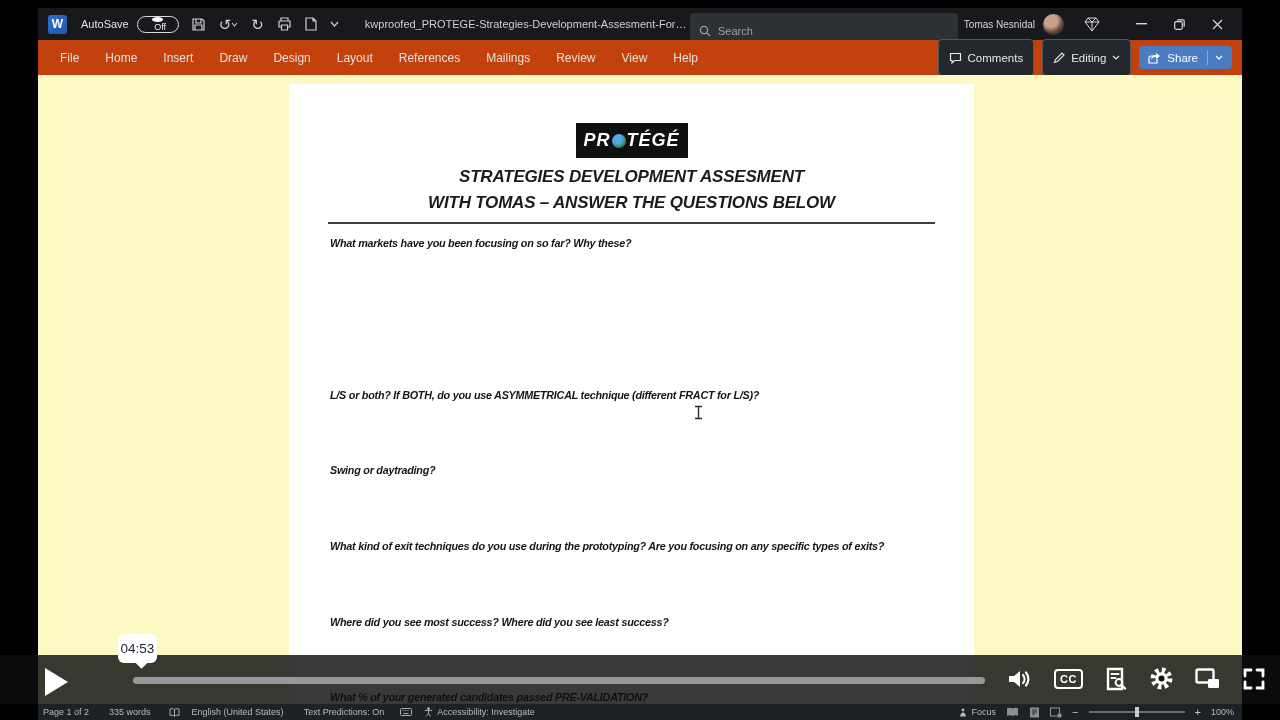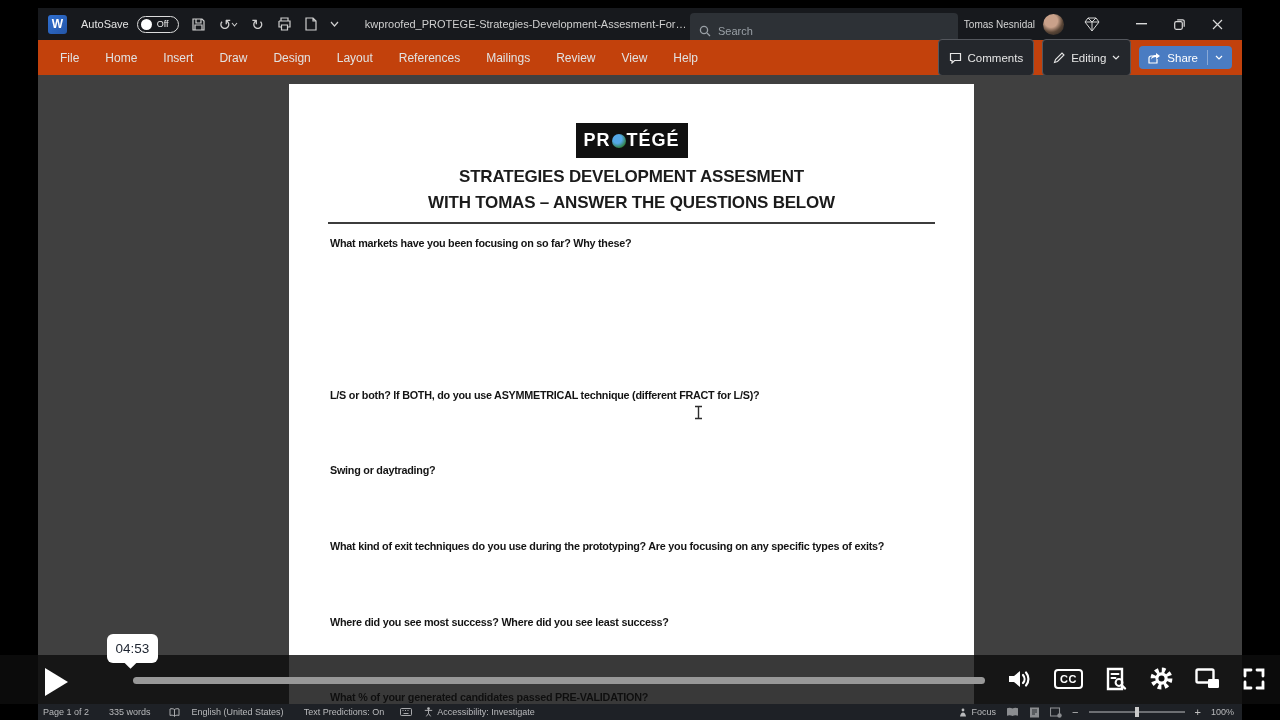--- a/index.html
+++ b/index.html
@@ -8,21 +8,21 @@
   .frame { position:relative; width:1280px; height:720px; background:#000; overflow:hidden; }
 
   
   .titlebar { position:absolute; left:38px; top:8px; width:1204px; height:32px;
               background:#17191d; display:flex; align-items:center; color:#d9d9d9; }
   .word-icon { width:19px; height:19px; margin-left:10px; border-radius:3px;
                background:linear-gradient(135deg,#2f6fd0,#2456a8); color:#fff; font-size:12px;
                font-weight:bold; display:flex; align-items:center; justify-content:center; }
   .autosave-label { font-size:11px; margin-left:14px; color:#e3e3e3; }
   .toggle { margin-left:8px; width:42px; height:17px; border:1px solid #dcdcdc; border-radius:9px;
-            display:flex; align-items:center; padding:0 3px; cursor:pointer; }
+            display:flex; align-items:center; padding:0 3px; cursor:pointer;flex-direction:column; }
   .toggle .knob { width:11px; height:11px; border-radius:50%; background:#fff; }
   .toggle .state { font-size:9px; color:#efefef; margin-left:5px; }
   .qat { display:flex; align-items:center; margin-left:12px; gap:13px; }
   .qat .qicon { color:#cfcfcf; font-size:15px; line-height:1; display:flex; align-items:center; }
   .qat svg { display:block; }
   .doc-title { font-size:11px; color:#cfcfcf; margin-left:26px; white-space:nowrap;
                max-width:330px; overflow:hidden; text-overflow:ellipsis; }
   .title-caret { margin-left:7px; display:flex; }
   .searchbox { position:absolute; left:652px; top:5px; width:268px; height:36px; background:#2d3136;
                border-radius:4px; display:flex; align-items:center; padding-left:9px; gap:7px; }
@@ -44,41 +44,41 @@
   .tabs { display:flex; align-items:center; margin-left:10px; gap:2px; }
   .tab { font-size:12px; color:#e2e2e2; padding:6px 12px; cursor:pointer; white-space:nowrap; }
   .rb-right { position:absolute; right:10px; top:0; height:35px; display:flex; align-items:center; gap:8px; }
   .pill-btn { height:37px; display:flex; align-items:center; gap:6px; padding:0 10px; border:1px solid #54575d;
               border-radius:4px; background:#24272c; color:#e6e6e6; font-size:11.5px; cursor:pointer; }
   .share-btn { height:23px; display:flex; align-items:center; gap:6px; padding:0 9px; border-radius:4px;
                background:#4a7cc2; color:#fff; font-size:11.5px; cursor:pointer; }
   .share-btn .divider { width:1px; height:15px; background:rgba(255,255,255,.35); margin:0 1px 0 3px; }
 
   
-  .docarea { position:absolute; left:38px; top:75px; width:1204px; height:645px; background:#404040; }
+  .docarea { position:absolute; left:38px; top:75px; width:1204px; height:645px; background:#fef9c3;font-style:italic; }
   .page { position:absolute; left:251px; top:9px; width:685px; height:700px; background:#ffffff; z-index:1; }
   .logo { margin:39px auto 0 auto; width:112px; height:35px; background:#101010; display:flex;
           align-items:center; justify-content:center; color:#fff; font-weight:bold; font-size:18px;
           letter-spacing:1px; }
   .logo .globe { width:14px; height:14px; border-radius:50%; margin:0 1px;
                  background:radial-gradient(circle at 38% 35%, #55a8e8 0 35%, #2f7d3a 75%, #1c5a28); }
   .doc-h { text-align:center; font-weight:bold; color:#1b1b1b; font-size:17px; letter-spacing:-0.2px; }
   .doc-h1 { margin-top:9px; }
   .doc-h2 { margin-top:6px; }
   .doc-rule { margin:9px auto 0 39px; width:607px; border-top:2px solid #3c3c3c; }
   .q { position:absolute; left:41px; font-weight:bold; color:#141414; font-size:10.8px;
        letter-spacing:-0.25px; white-space:nowrap; }
   .cursor-ibeam { position:absolute; left:404px; top:321px; }
 
   
   .player-bar { position:absolute; left:0; top:655px; width:1280px; height:49px;
                 background:rgba(13,13,13,0.82); z-index:8; }
   .play-btn { position:absolute; left:45px; top:668px; width:0; height:0; z-index:9; cursor:pointer;
               border-left:23px solid #fff; border-top:14px solid transparent; border-bottom:14px solid transparent; }
-  .time-tip { position:absolute; left:107px; top:634px; width:51px; height:29px; background:#fff;
+  .time-tip { position:absolute; left:118px; top:634px; width:39px; height:29px; background:#fff;
               border-radius:6px; z-index:9; display:flex; align-items:center; justify-content:center;
               font-size:13.5px; color:#1d2430; }
   .time-tip:after { content:""; position:absolute; left:19px; bottom:-4px; width:9px; height:9px;
                     background:#fff; transform:rotate(45deg); }
   .timeline { position:absolute; left:133px; top:677px; width:852px; height:7px; border-radius:4px;
               background:#989898; z-index:9; cursor:pointer; }
   .pctrls { position:absolute; right:14px; top:666px; display:flex; align-items:center; gap:21px; z-index:9; }
   .pctrl { color:#fff; display:flex; align-items:center; justify-content:center; cursor:pointer; }
   .cc-box { border:2px solid #fff; border-radius:4px; font-size:11px; font-weight:bold; color:#fff;
             padding:2px 4px; letter-spacing:0.5px; }

